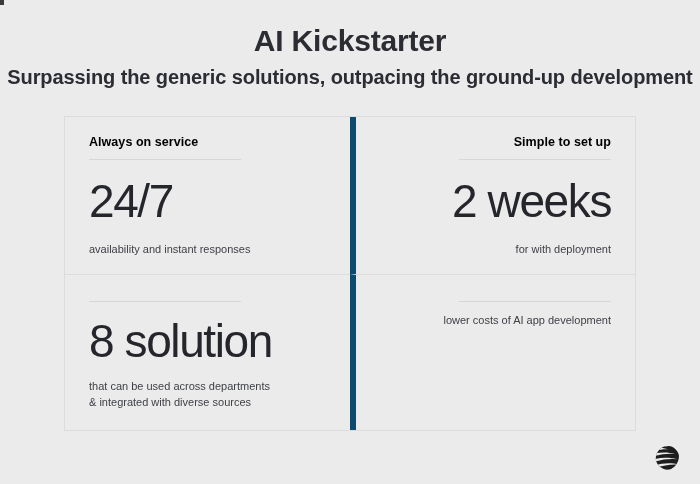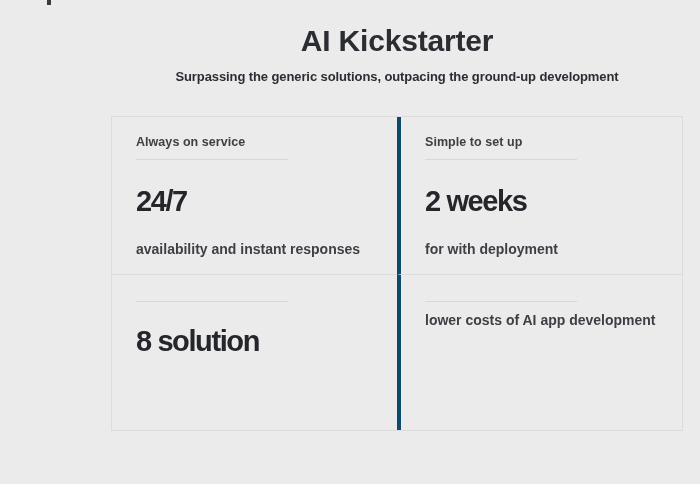--- a/index.html
+++ b/index.html
@@ -13,21 +13,20 @@
     font-family: "Liberation Sans", sans-serif;
     color: #2b2d33;
     overflow: hidden;
     position: relative;
   }
 
   .slide {
     position: absolute;
     inset: 0;
     background: #ebebeb;
-    margin-left: 47px;
   }
 
   
   .corner-mark {
     position: absolute;
     left: 0;
     top: 0;
     width: 4px;
     height: 5px;
     background: #3a3a3a;
@@ -45,21 +44,21 @@
     color: #2b2d33;
     line-height: 38px;
   }
 
   .page-subtitle {
     position: absolute;
     top: 65px;
     left: 0;
     width: 700px;
     text-align: center;
-    font-size: 13px;
+    font-size: 20px;
     font-weight: 700;
     letter-spacing: -0.1px;
     color: #2b2d33;
     line-height: 24px;
   }
 
   .stats-card {
     position: absolute;
     left: 64px;
     top: 116px;
@@ -74,54 +73,55 @@
   }
 
   .stat-cell {
     box-sizing: border-box;
     padding: 17px 24px 14px 24px;
     position: relative;
     display: flex;
     flex-direction: column;
   }
   .stat-cell.col-right {
-    border-left: 4px solid #0c4a6e;
+    border-left: 6px solid #0c4a6e;
+    align-items: flex-end;
   }
   .stat-cell.row-bottom {
     border-top: 1px solid #dcdcdc;
   }
 
   .stat-label {
     font-size: 12.5px;
     font-weight: 700;
-    color: #404040;
+    color: #000000;
     letter-spacing: 0.05px;
     line-height: 16px;
   }
 
   .stat-rule {
     margin-top: 9px;
     width: 152px;
     height: 1px;
     background: #d7d7d7;
   }
 
   .stat-value {
-    font-size: 29px;
-    font-weight: 700;
+    font-size: 46px;
+    font-weight: 400;
     color: #25262b;
     letter-spacing: -1.4px;
     line-height: 54px;
     margin-top: 14px;
     white-space: nowrap;
   }
 
   .stat-desc {
-    font-size: 14px;
-    font-weight: 700;
+    font-size: 11px;
+    font-weight: 400;
     color: #3d3f45;
     line-height: 16.5px;
     margin-top: 13px;
     white-space: pre-line;
   }
 
   
   .row-bottom .stat-value {
     margin-top: 12px;
   }
@@ -165,20 +165,22 @@
     <div class="stat-cell col-right row-top">
       <div class="stat-label">Simple to set up</div>
       <div class="stat-rule"></div>
       <div class="stat-value">2 weeks</div>
       <div class="stat-desc">for with deployment</div>
     </div>
 
     <div class="stat-cell col-left row-bottom">
       <div class="stat-rule"></div>
       <div class="stat-value">8 solution</div>
+      <div class="stat-desc">that can be used across departments
+&amp; integrated with diverse sources</div>
     </div>
 
     <div class="stat-cell col-right row-bottom">
       <div class="stat-rule"></div>
       <div class="stat-desc">lower costs of AI app development</div>
     </div>
 
   </div>
 
   <div class="brand-logo">

